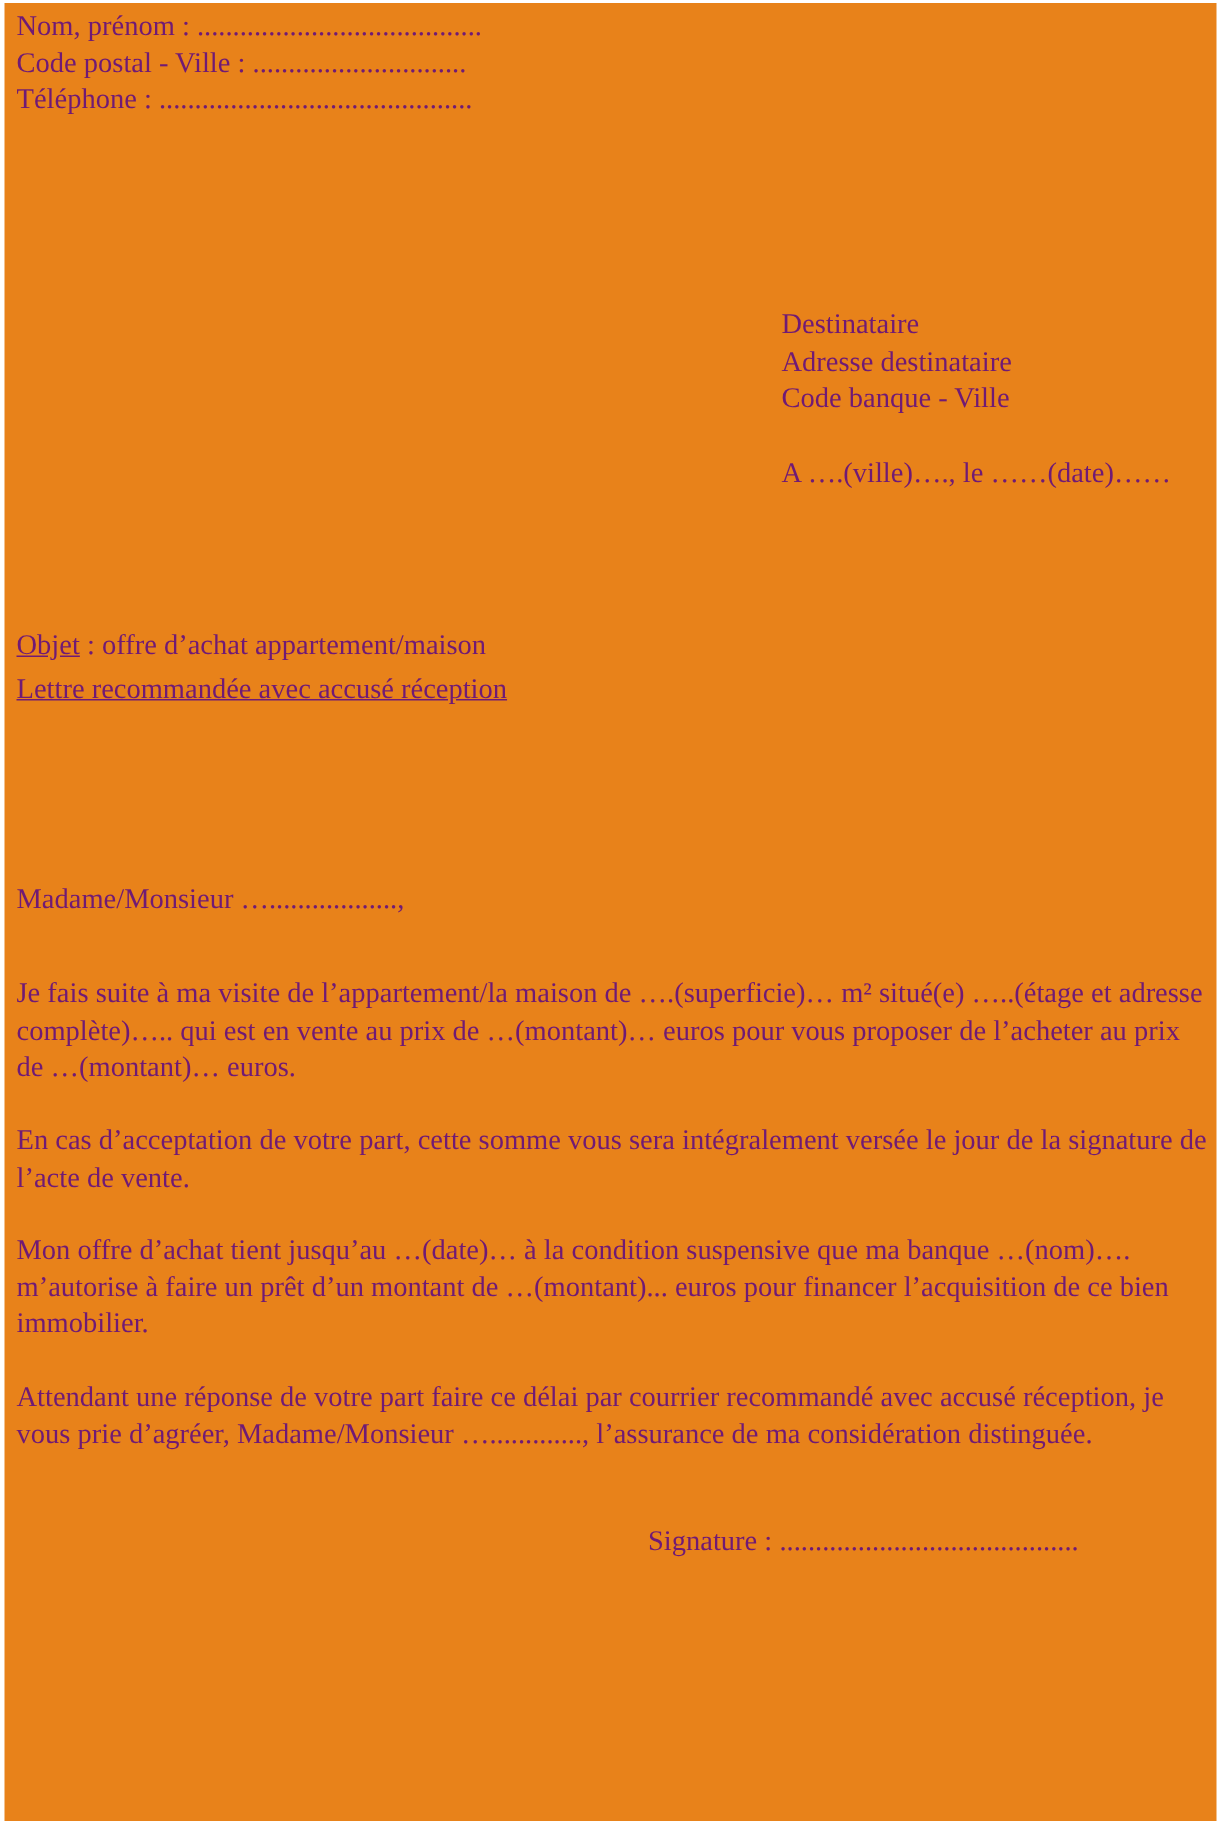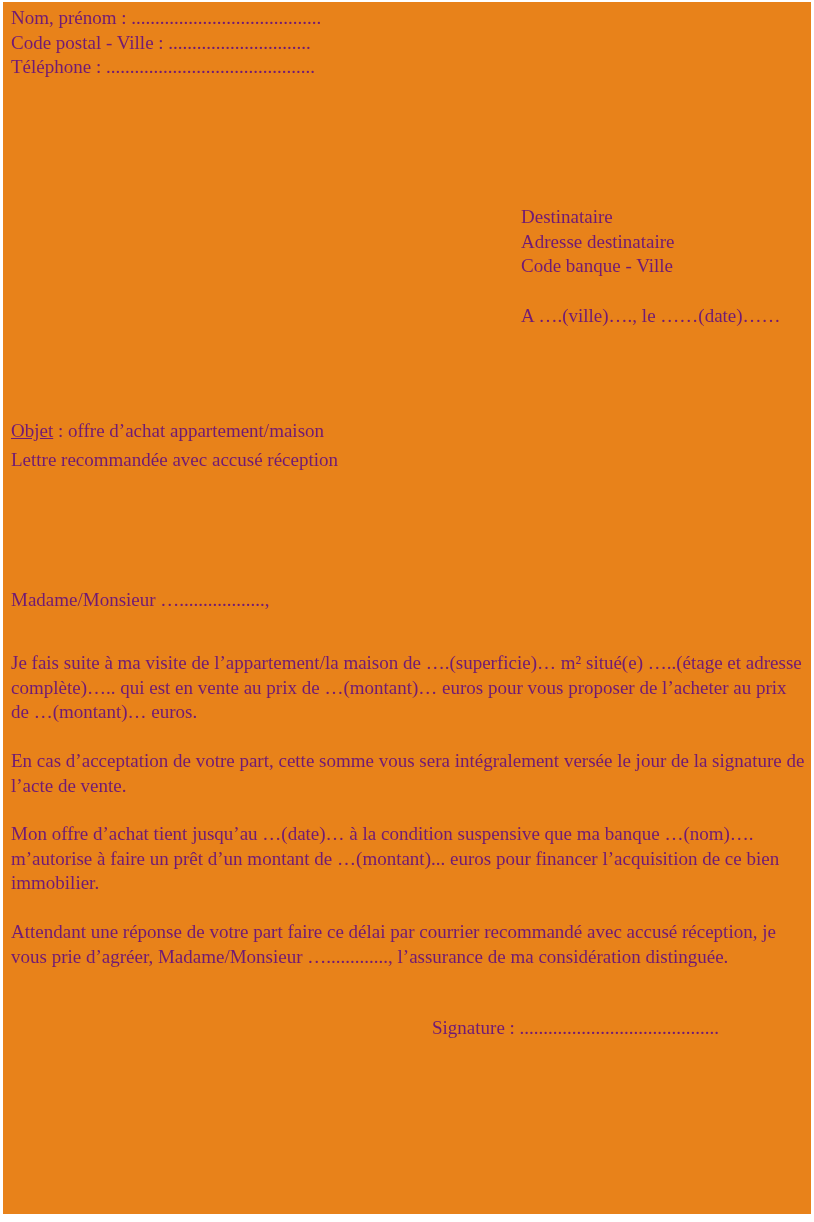--- a/index.html
+++ b/index.html
@@ -22,21 +22,21 @@
     background: #e8821a;
     color: #701a75;
     font-size: 19px;
     line-height: 24.5px;
   }
   .abs { position: absolute; }
   .sender-block   { left: 8px;  top: 4px; }
   .recipient-block{ left: 518px; top: 203px; }
   .date-line      { margin-top: 25px; }
   .subject-line   { left: 8px; top: 397px; margin-top: 20px; }
-  .delivery-note  { left: 8px; top: 446px; }
+  .delivery-note  { left: 8px; top: 446px; text-decoration: underline; }
   .salutation     { left: 8px; top: 586px; }
   .para-1         { left: 8px; top: 649px; width: 795px; }
   .para-2         { left: 8px; top: 747px; width: 795px; }
   .para-3         { left: 8px; top: 820px; width: 795px; }
   .para-4         { left: 8px; top: 918px; width: 795px; }
   .signature-line { left: 429px; top: 1014px; }
   .u { text-decoration: underline; }
 </style>
 </head>
 <body>

